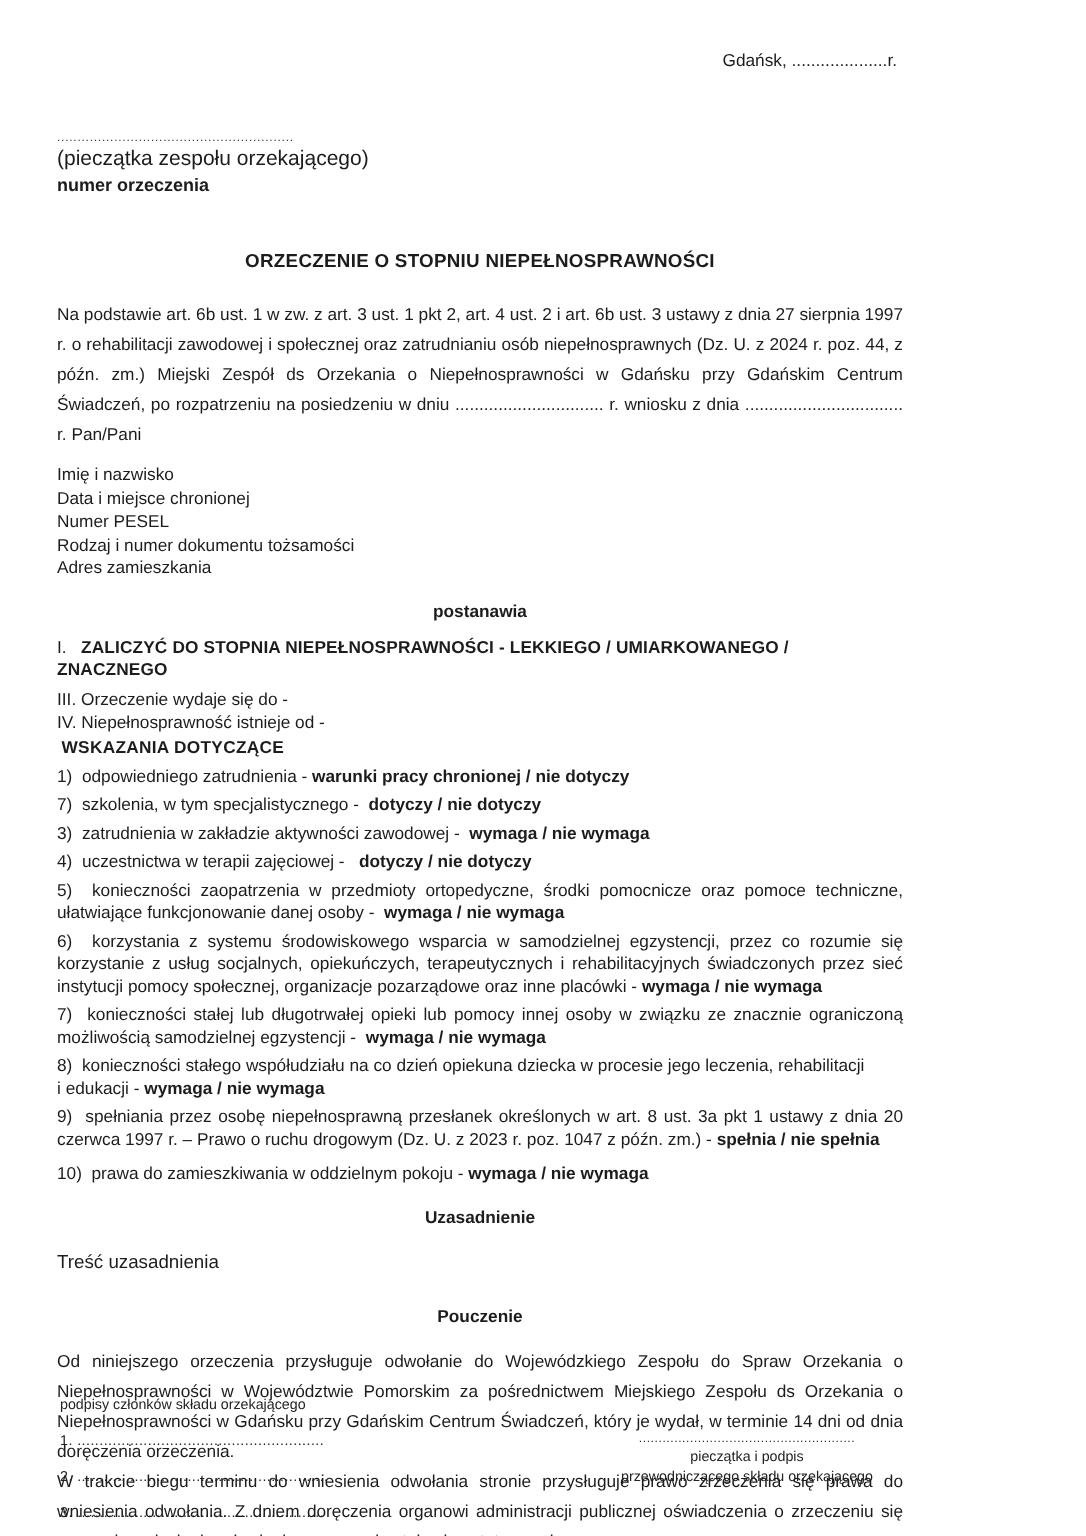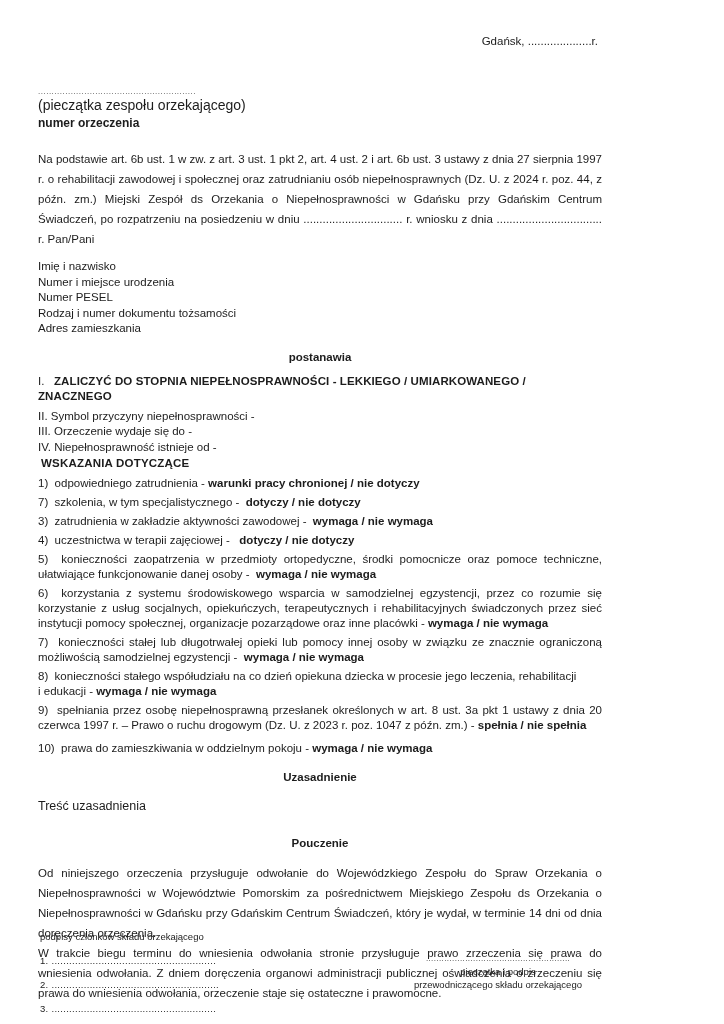--- a/index.html
+++ b/index.html
@@ -44,36 +44,36 @@
 <div class="page">
 
   <div class="city-date">Gdańsk, ....................r.</div>
 
   <div class="stamp-block">
     <div class="stamp-dots">..........................................................</div>
     <div class="stamp-caption">(pieczątka zespołu orzekającego)</div>
     <div class="decision-number">numer orzeczenia</div>
   </div>
 
+  <div class="doc-title">ORZECZENIE O STOPNIU NIEPEŁNOSPRAWNOŚCI</div>
 
   <div class="legal-basis">Na podstawie art. 6b ust. 1 w zw. z art. 3 ust. 1 pkt 2, art. 4 ust. 2 i art. 6b ust. 3 ustawy z dnia 27 sierpnia 1997 r. o rehabilitacji zawodowej i społecznej oraz zatrudnianiu osób niepełnosprawnych (Dz. U. z 2024 r. poz. 44, z późn. zm.) Miejski Zespół ds Orzekania o Niepełnosprawności w Gdańsku przy Gdańskim Centrum Świadczeń, po rozpatrzeniu na posiedzeniu w dniu ............................... r. wniosku z dnia ................................. r. Pan/Pani</div>
 
   <div class="personal">
     <div>Imię i nazwisko</div>
-    <div>Numer i miejsce urodzenia</div>
+    <div>Data i miejsce chronionej</div>
     <div>Numer PESEL</div>
     <div>Rodzaj i numer dokumentu tożsamości</div>
     <div>Adres zamieszkania</div>
   </div>
 
   <div class="heading-center postanawia">postanawia</div>
 
   <div class="ruling">
     <div class="ruling-first"><span style="white-space:pre">I.   </span><b>ZALICZYĆ DO STOPNIA NIEPEŁNOSPRAWNOŚCI - LEKKIEGO / UMIARKOWANEGO / ZNACZNEGO</b></div>
-    <div>II. Symbol przyczyny niepełnosprawności -</div>
     <div>III. Orzeczenie wydaje się do -</div>
     <div>IV. Niepełnosprawność istnieje od -</div>
     <div class="indications-heading">WSKAZANIA DOTYCZĄCE</div>
   </div>
 
   <div class="ind-list">
     <div class="ind-item"><span>1)  odpowiedniego zatrudnienia - </span><b>warunki pracy chronionej / nie dotyczy</b></div>
     <div class="ind-item"><span>7)  szkolenia, w tym specjalistycznego -  </span><b>dotyczy / nie dotyczy</b></div>
     <div class="ind-item"><span>3)  zatrudnienia w zakładzie aktywności zawodowej -  </span><b>wymaga / nie wymaga</b></div>
     <div class="ind-item"><span>4)  uczestnictwa w terapii zajęciowej -   </span><b>dotyczy / nie dotyczy</b></div>

